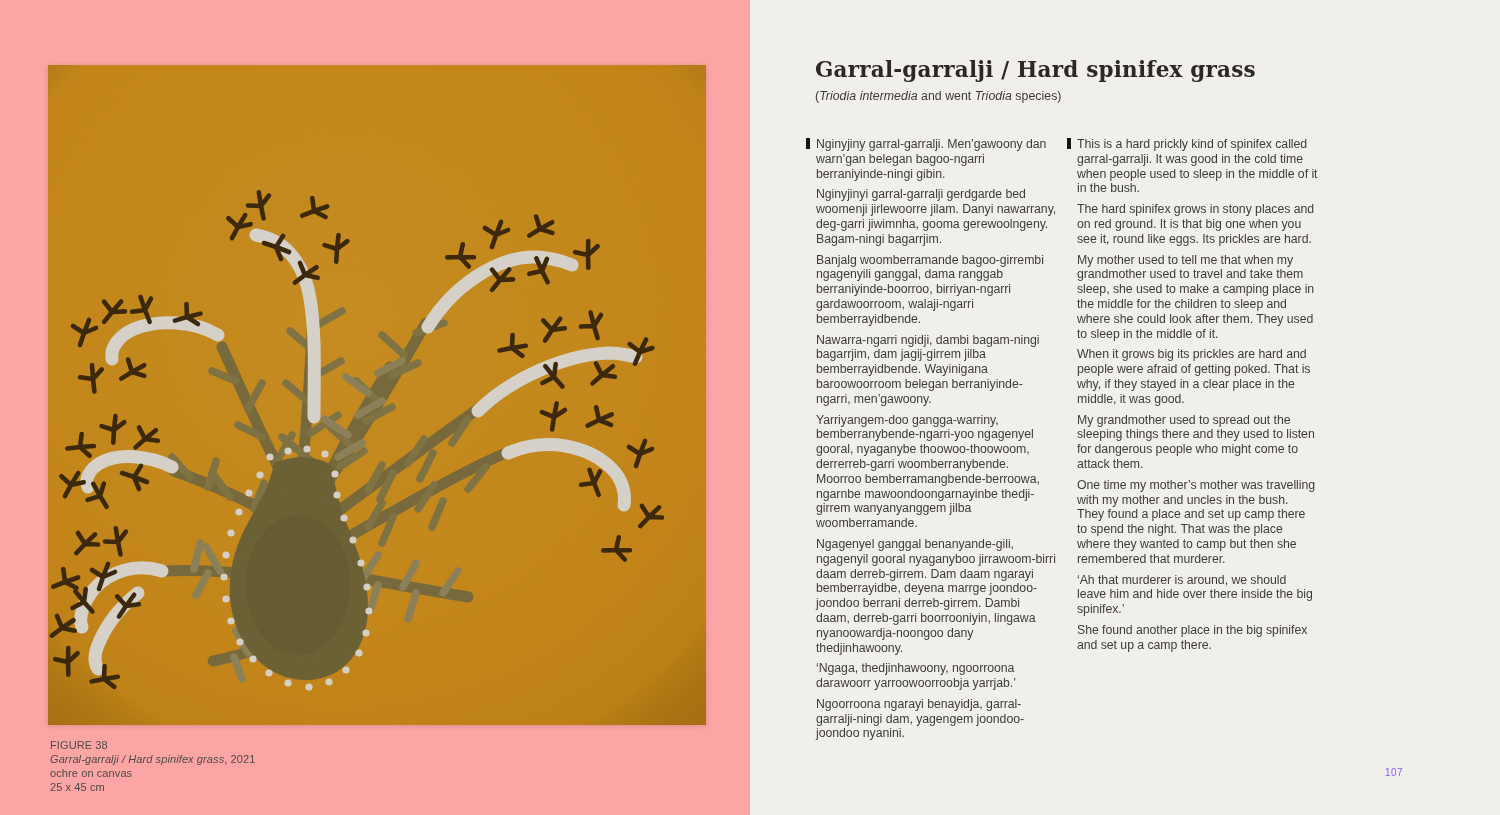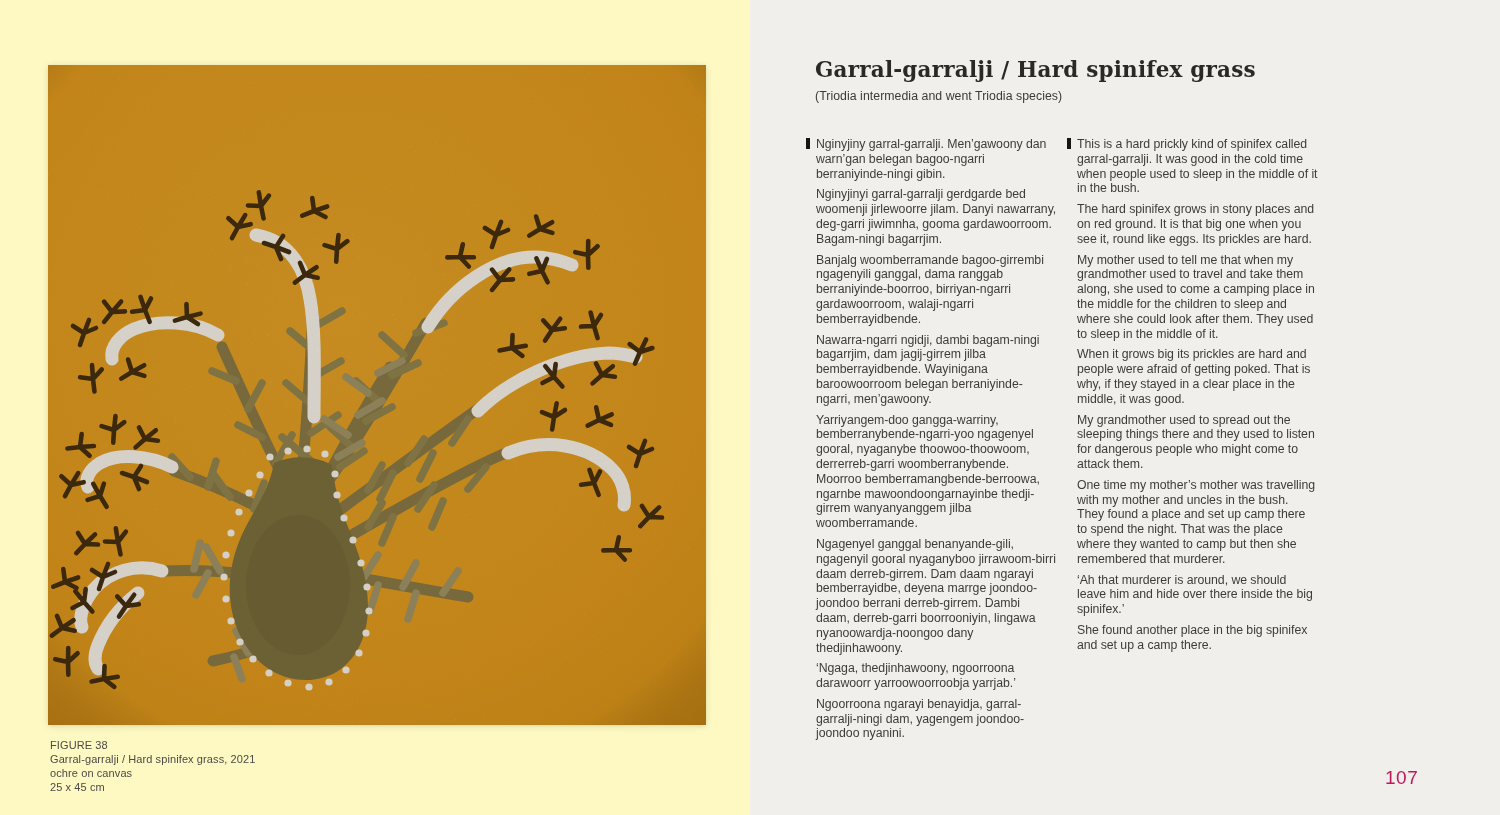--- a/index.html
+++ b/index.html
@@ -1,34 +1,34 @@
 <!DOCTYPE html>
 <html><head>
 <meta charset="utf-8">
 <style>
   html,body{margin:0;padding:0;}
   body{
     width:1500px;height:815px;position:relative;overflow:hidden;
     font-family:"Liberation Sans", sans-serif;background:#ffffff;
   }
-  .left-page{position:absolute;left:0;top:0;width:750px;height:815px;background:#fef9c3;}
+  .left-page{position:absolute;left:0;top:0;width:750px;height:815px;background:#fca5a5;}
   .right-page{position:absolute;left:750px;top:0;width:750px;height:815px;background:#F1EFEC;}
 
   .artwork{
     position:absolute;left:48px;top:65px;width:658px;height:660px;
     box-shadow:0 1px 6px rgba(60,40,0,0.18);
   }
   .artwork svg{display:block;}
 
   .caption{
     position:absolute;left:50px;top:738px;
     font-size:11px;line-height:14px;color:#4b4a47;letter-spacing:0.1px;
   }
   .caption div{margin:0;}
-  .it{}
+  .it{font-style:italic;}
 
   .page-title{
     position:absolute;left:65px;top:57px;
     font-family:"DejaVu Serif","Liberation Serif",serif;
     font-weight:700;font-size:21.5px;color:#2c2925;letter-spacing:0.2px;
     white-space:nowrap;
   }
   .subtitle{
     position:absolute;left:65px;top:89px;
     font-size:12.3px;color:#3d3a36;letter-spacing:0.05px;white-space:nowrap;
@@ -36,21 +36,21 @@
 
   .columns{position:absolute;left:66px;top:137px;display:flex;gap:20px;}
   .col{width:241px;font-size:12.3px;line-height:14.8px;color:#3e3c39;letter-spacing:-0.05px;}
   .col .para{margin:0 0 6px 0;}
   .pmark{
     display:inline-block;width:4px;height:11px;background:#151515;
     margin-right:6px;margin-left:-10px;transform:translateY(1px);
   }
   .pagenum{
     position:absolute;left:635px;top:767px;
-    font-size:19px;color:#be185d;letter-spacing:0.5px;
+    font-size:10px;color:#8b5cf6;letter-spacing:0.5px;
   }
 </style>
 </head>
 <body>
 
 <div class="left-page">
 
   <div class="artwork">
     <svg viewBox="0 0 658 660" width="658" height="660">
       <defs>
@@ -218,32 +218,32 @@
   </div>
 </div>
 
 <div class="right-page">
   <div class="page-title">Garral-garralji / Hard spinifex grass</div>
   <div class="subtitle"><span>(</span><span class="it">Triodia intermedia</span><span> and went </span><span class="it">Triodia</span><span> species)</span></div>
 
   <div class="columns">
     <div class="col">
         <p class="para"><span class="pmark"></span>Nginyjiny garral-garralji. Men’gawoony dan warn’gan belegan bagoo-ngarri berraniyinde-ningi gibin.</p>
-        <p class="para">Nginyjinyi garral-garralji gerdgarde bed woomenji jirlewoorre jilam. Danyi nawarrany, deg-garri jiwimnha, gooma gardawoorroom. Bagam-ningi bagarrjim.</p>
+        <p class="para">Nginyjinyi garral-garralji gerdgarde bed woomenji jirlewoorre jilam. Danyi nawarrany, deg-garri jiwimnha, gooma gerewoolngeny. Bagam-ningi bagarrjim.</p>
         <p class="para">Banjalg woomberramande bagoo-girrembi ngagenyili ganggal, dama ranggab berraniyinde-boorroo, birriyan-ngarri gardawoorroom, walaji-ngarri bemberrayidbende.</p>
         <p class="para">Nawarra-ngarri ngidji, dambi bagam-ningi bagarrjim, dam jagij-girrem jilba bemberrayidbende. Wayinigana baroowoorroom belegan berraniyinde-ngarri, men’gawoony.</p>
         <p class="para">Yarriyangem-doo gangga-warriny, bemberranybende-ngarri-yoo ngagenyel gooral, nyaganybe thoowoo-thoowoom, derrerreb-garri woomberranybende. Moorroo bemberramangbende-berroowa, ngarnbe mawoondoongarnayinbe thedji-girrem wanyanyanggem jilba woomberramande.</p>
         <p class="para">Ngagenyel ganggal benanyande-gili, ngagenyil gooral nyaganyboo jirrawoom-birri daam derreb-girrem. Dam daam ngarayi bemberrayidbe, deyena marrge joondoo-joondoo berrani derreb-girrem. Dambi daam, derreb-garri boorrooniyin, lingawa nyanoowardja-noongoo dany thedjinhawoony.</p>
         <p class="para">‘Ngaga, thedjinhawoony, ngoorroona darawoorr yarroowoorroobja yarrjab.’</p>
         <p class="para">Ngoorroona ngarayi benayidja, garral-garralji-ningi dam, yagengem joondoo-joondoo nyanini.</p>
       </div>
     <div class="col">
         <p class="para"><span class="pmark"></span>This is a hard prickly kind of spinifex called garral-garralji. It was good in the cold time when people used to sleep in the middle of it in the bush.</p>
         <p class="para">The hard spinifex grows in stony places and on red ground. It is that big one when you see it, round like eggs. Its prickles are hard.</p>
-        <p class="para">My mother used to tell me that when my grandmother used to travel and take them along, she used to come a camping place in the middle for the children to sleep and where she could look after them. They used to sleep in the middle of it.</p>
+        <p class="para">My mother used to tell me that when my grandmother used to travel and take them sleep, she used to make a camping place in the middle for the children to sleep and where she could look after them. They used to sleep in the middle of it.</p>
         <p class="para">When it grows big its prickles are hard and people were afraid of getting poked. That is why, if they stayed in a clear place in the middle, it was good.</p>
         <p class="para">My grandmother used to spread out the sleeping things there and they used to listen for dangerous people who might come to attack them.</p>
         <p class="para">One time my mother’s mother was travelling with my mother and uncles in the bush. They found a place and set up camp there to spend the night. That was the place where they wanted to camp but then she remembered that murderer.</p>
         <p class="para">‘Ah that murderer is around, we should leave him and hide over there inside the big spinifex.’</p>
         <p class="para">She found another place in the big spinifex and set up a camp there.</p>
       </div>
   </div>
 
   <div class="pagenum">107</div>
 </div>

